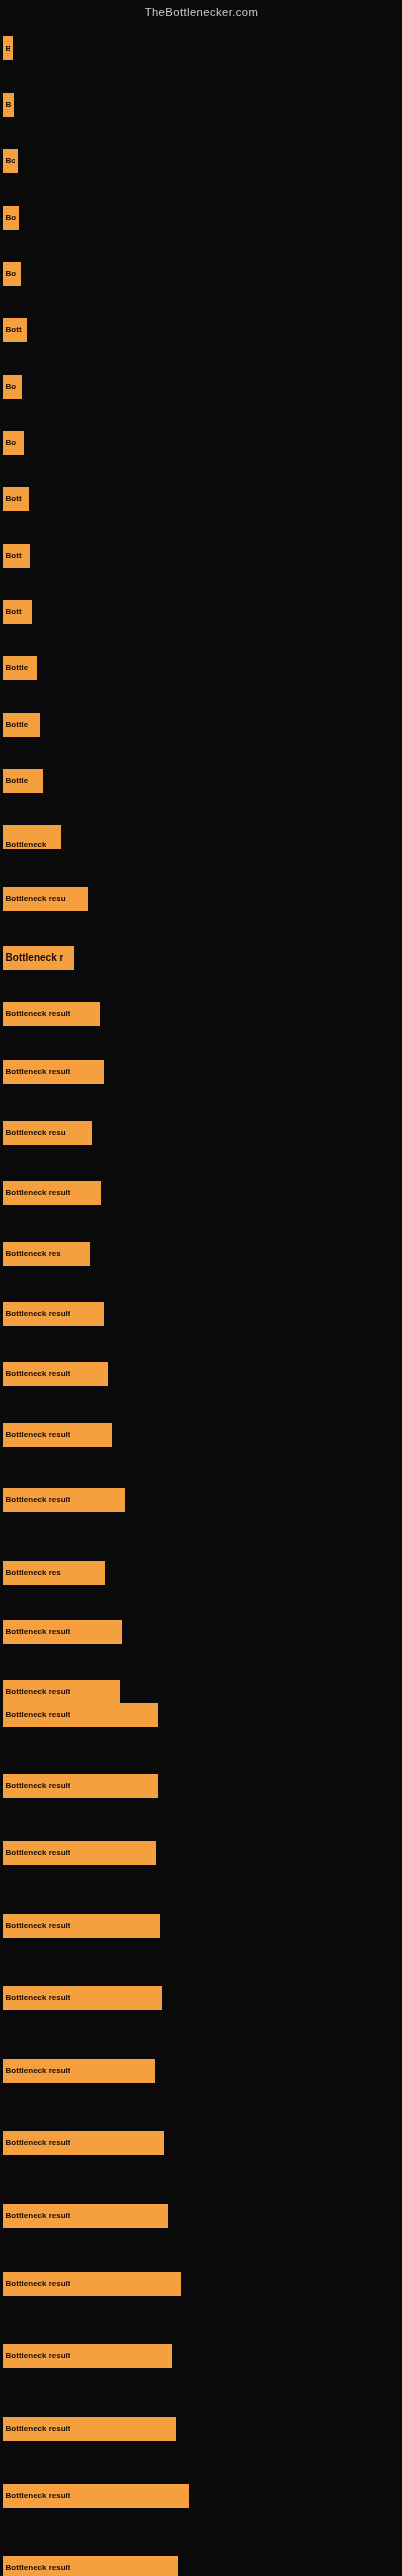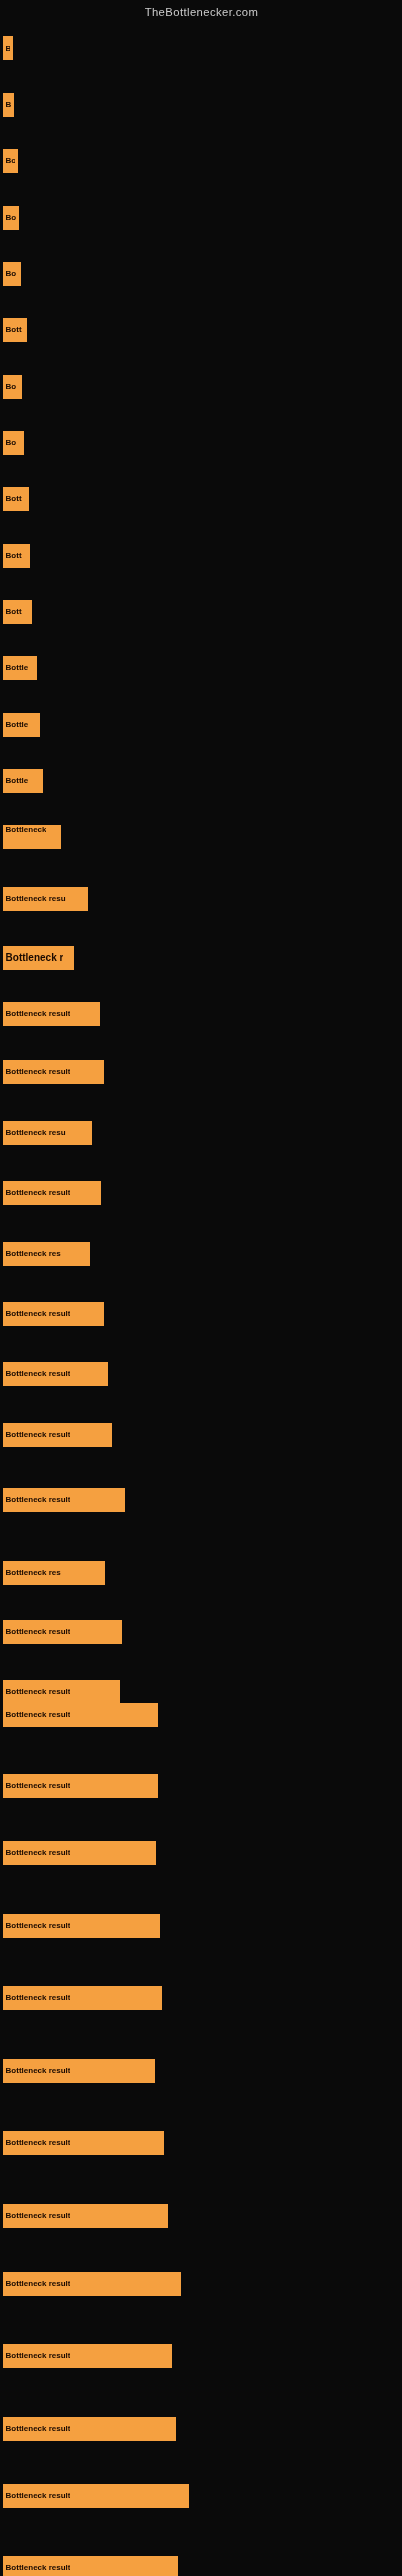--- a/index.html
+++ b/index.html
@@ -60,21 +60,21 @@
     </div>
     <div style="position: absolute; top: 634px; left: 3.2px; width: 34px; height: 24px; background-color: rgb(245, 160, 64); display: flex; align-items: center; padding: 0px 2.4px; overflow: hidden;">
       <span style="font-size: 8px; font-weight: bold; color: rgb(26, 10, 0); white-space: nowrap; overflow: hidden; font-family: Arial, sans-serif;">Bottle</span>
     </div>
     <div style="position: absolute; top: 691px; left: 3.2px; width: 37px; height: 24px; background-color: rgb(245, 160, 64); display: flex; align-items: center; padding: 0px 2.4px; overflow: hidden;">
       <span style="font-size: 8px; font-weight: bold; color: rgb(26, 10, 0); white-space: nowrap; overflow: hidden; font-family: Arial, sans-serif;">Bottle</span>
     </div>
     <div style="position: absolute; top: 747px; left: 3.2px; width: 40px; height: 24px; background-color: rgb(245, 160, 64); display: flex; align-items: center; padding: 0px 2.4px; overflow: hidden;">
       <span style="font-size: 8px; font-weight: bold; color: rgb(26, 10, 0); white-space: nowrap; overflow: hidden; font-family: Arial, sans-serif;">Bottle</span>
     </div>
-    <div style="position: absolute; top: 803px; left: 3.2px; width: 58px; height: 24px; background-color: rgb(245, 160, 64); display: flex; align-items: flex-start; padding: 0px 2.4px; overflow: hidden;">
+    <div style="position: absolute; top: 803px; left: 3.2px; width: 58px; height: 24px; background-color: rgb(245, 160, 64); display: flex; align-items: flex-end; padding: 0px 2.4px; overflow: hidden;">
       <span style="font-size: 8px; font-weight: bold; color: rgb(26, 10, 0); white-space: nowrap; overflow: hidden; font-family: Arial, sans-serif;">Bottleneck</span>
     </div>
     <div style="position: absolute; top: 865px; left: 3.2px; width: 85px; height: 24px; background-color: rgb(245, 160, 64); display: flex; align-items: center; padding: 0px 2.4px; overflow: hidden;">
       <span style="font-size: 8px; font-weight: bold; color: rgb(26, 10, 0); white-space: nowrap; overflow: hidden; font-family: Arial, sans-serif;">Bottleneck resu</span>
     </div>
     <div style="position: absolute; top: 924px; left: 3.2px; width: 71px; height: 24px; background-color: rgb(245, 160, 64); display: flex; align-items: center; padding: 0px 2.4px; overflow: hidden;">
       <span style="font-size: 10px; font-weight: bold; color: rgb(26, 10, 0); white-space: nowrap; overflow: hidden; font-family: Arial, sans-serif;">Bottleneck r</span>
     </div>
     <div style="position: absolute; top: 980px; left: 3.2px; width: 97px; height: 24px; background-color: rgb(245, 160, 64); display: flex; align-items: center; padding: 0px 2.4px; overflow: hidden;">
       <span style="font-size: 8px; font-weight: bold; color: rgb(26, 10, 0); white-space: nowrap; overflow: hidden; font-family: Arial, sans-serif;">Bottleneck result</span>

